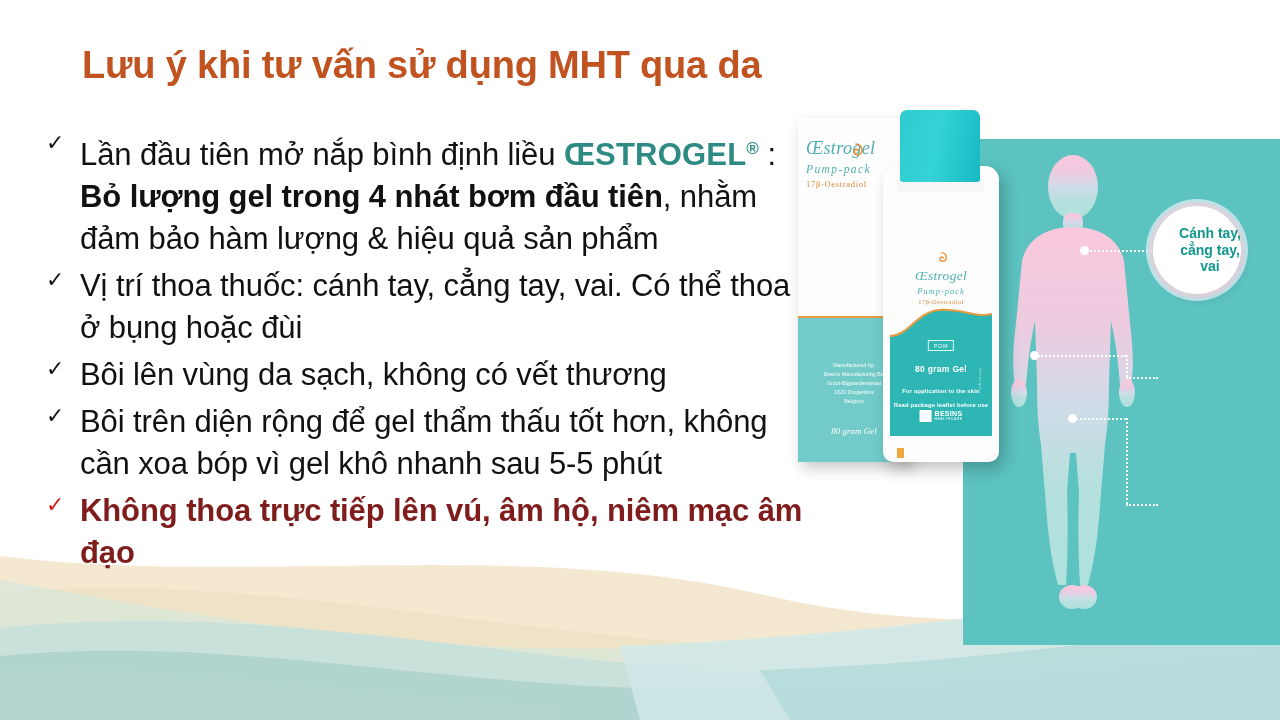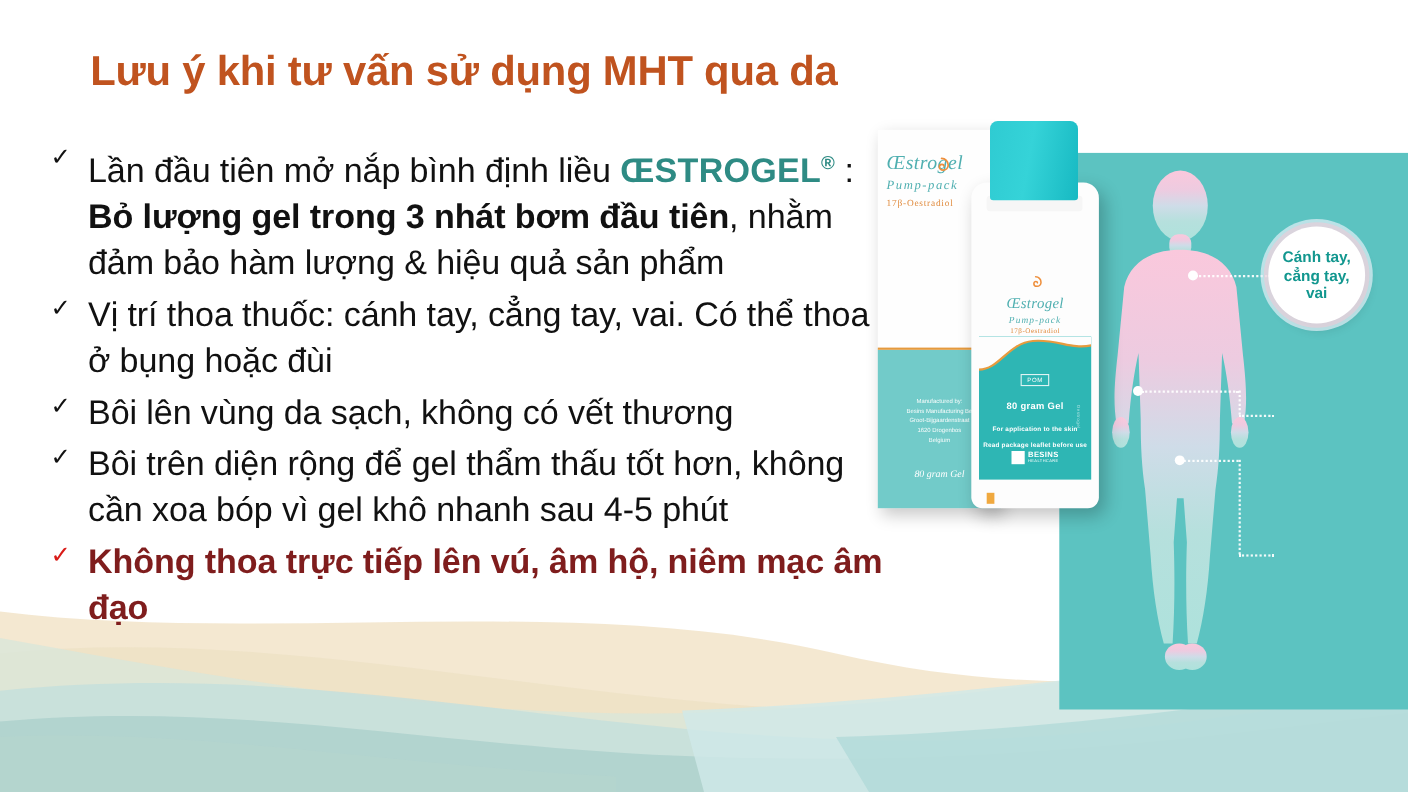--- a/index.html
+++ b/index.html
@@ -51,21 +51,21 @@
   
   .figure{position:absolute;left:198px;top:45px;width:170px;height:480px;}
 
   
   .callout{
     position:absolute;border-radius:50%;
     background:#ffffff;
     box-shadow:0 0 0 4px rgba(244,200,214,.55),
                0 0 0 7px rgba(226,240,246,.7),
                3px 6px 10px rgba(0,0,0,.13);
-    display:flex;align-items:center;justify-content:center;text-align:center;
+    display:flex;align-items:center;justify-content:flex-end;text-align:center;
     color:#12978F;font-weight:bold;line-height:1.18;
   }
   .callout.c1{left:363px;top:98px;width:88px;height:88px;font-size:14px;}
   .callout.c2{left:366px;top:227px;width:82px;height:82px;font-size:16px;}
   .callout.c3{left:366px;top:355px;width:82px;height:82px;font-size:16px;}
 
   
   .dot-line{position:absolute;border:0;border-top:2.4px dotted rgba(255,255,255,.92);}
   .dot-vert{position:absolute;border:0;border-left:2.4px dotted rgba(255,255,255,.92);}
   .anchor{position:absolute;width:9px;height:9px;border-radius:50%;background:#fff;}
@@ -168,37 +168,37 @@
   </svg>
 
   <div class="title">Lưu ý khi tư vấn sử dụng MHT qua da</div>
 
   <div class="bullets">
 
     <div class="bullet">
       <span class="tick">✓</span>
       <div class="btext">
         <span>Lần đầu tiên mở nắp bình định liều </span><span class="b-brand"><span>ŒSTROGEL</span><sup>®</sup></span><span> :</span><br>
-        <span class="b-strong">Bỏ lượng gel trong 3 nhát bơm đầu tiên</span><span>, nhằm đảm bảo hàm lượng &amp; hiệu quả sản phẩm</span>
+        <span class="b-strong">Bỏ lượng gel trong 4 nhát bơm đầu tiên</span><span>, nhằm đảm bảo hàm lượng &amp; hiệu quả sản phẩm</span>
       </div>
     </div>
 
     <div class="bullet">
       <span class="tick">✓</span>
       <div class="btext">Vị trí thoa thuốc: cánh tay, cẳng tay, vai. Có thể thoa ở bụng hoặc đùi</div>
     </div>
 
     <div class="bullet">
       <span class="tick">✓</span>
       <div class="btext">Bôi lên vùng da sạch, không có vết thương</div>
     </div>
 
     <div class="bullet">
       <span class="tick">✓</span>
-      <div class="btext">Bôi trên diện rộng để gel thẩm thấu tốt hơn, không cần xoa bóp vì gel khô nhanh sau 4-5 phút</div>
+      <div class="btext">Bôi trên diện rộng để gel thẩm thấu tốt hơn, không cần xoa bóp vì gel khô nhanh sau 5-5 phút</div>
     </div>
 
     <div class="bullet danger">
       <span class="tick">✓</span>
       <div class="btext">Không thoa trực tiếp lên vú, âm hộ, niêm mạc  âm đạo</div>
     </div>
 
   </div>
 
   <div class="art">

